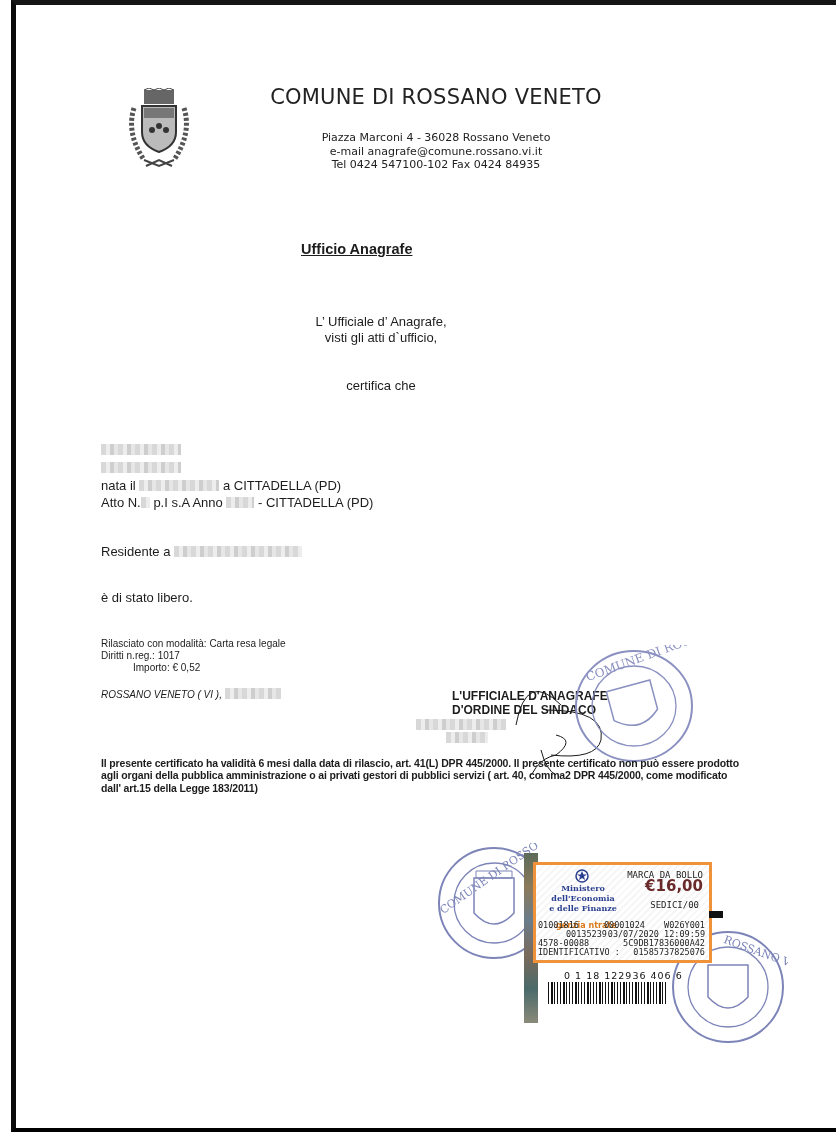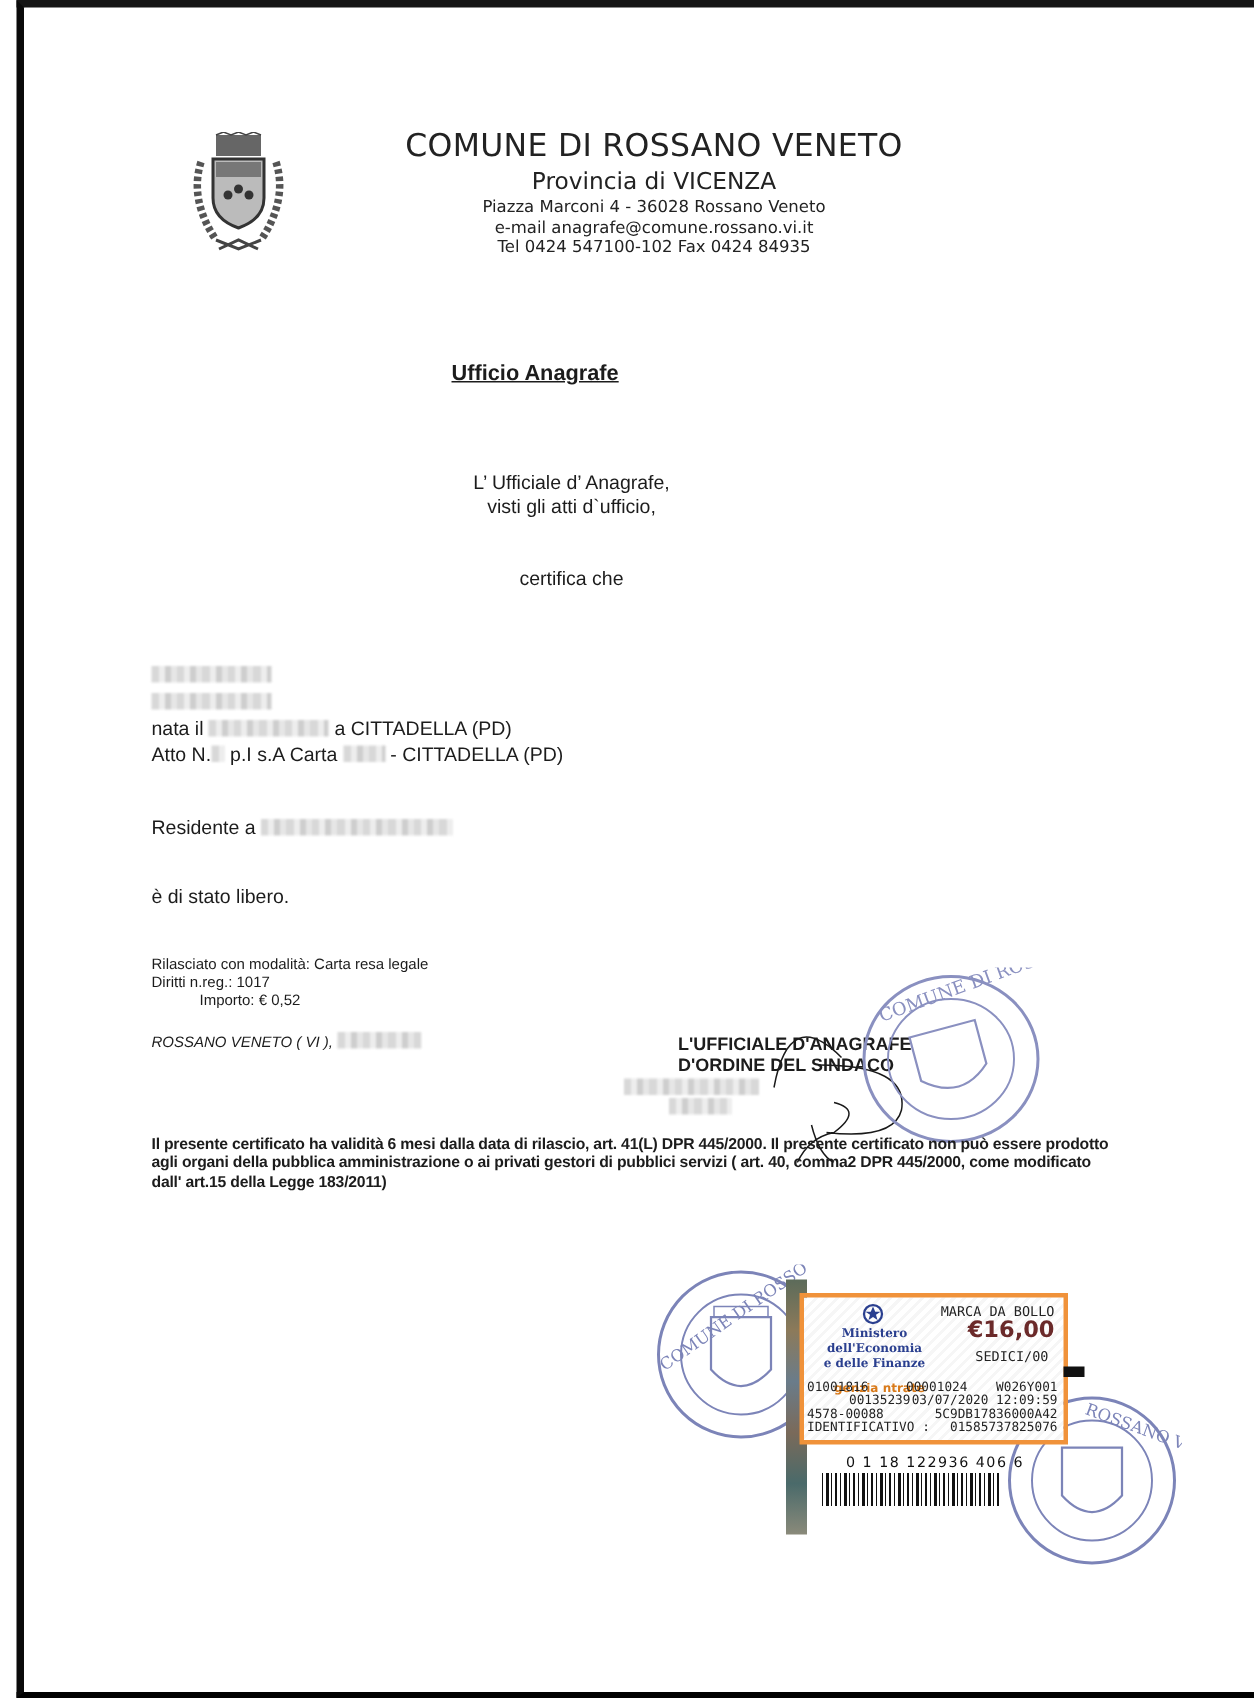--- a/index.html
+++ b/index.html
@@ -71,41 +71,40 @@
     <path d="M18 18 h34 v26 q0 14 -17 20 q-17 -6 -17 -20 z" fill="#bbb" stroke="#333" stroke-width="2"></path>
     <rect x="20" y="20" width="30" height="10" fill="#777"></rect>
     <circle cx="35" cy="38" r="3" fill="#333"></circle>
       <circle cx="28" cy="42" r="3" fill="#333"></circle>
       <circle cx="42" cy="42" r="3" fill="#333"></circle>
     <path d="M10 20 q-8 25 10 52 M60 20 q8 25 -10 52" stroke="#555" stroke-width="5" fill="none" stroke-dasharray="3 2"></path>
     <path d="M20 72 l15 6 l15 -6 M22 78 l13 -6 l13 6" stroke="#444" stroke-width="2" fill="none"></path>
   </svg>
 
   <div class="abs hdr hdr-title">COMUNE DI ROSSANO VENETO</div>
-  <div class="abs hdr hdr-prov">Provincia di VICENZA</div>
   <div class="abs hdr hdr-line hdr-addr">Piazza Marconi 4 - 36028 Rossano Veneto</div>
   <div class="abs hdr hdr-line hdr-mail">e-mail anagrafe@comune.rossano.vi.it</div>
   <div class="abs hdr hdr-line hdr-tel">Tel 0424 547100-102 Fax 0424 84935</div>
 
   <div class="abs office">Ufficio Anagrafe</div>
 
   <div class="abs center-txt intro1">L’ Ufficiale d’ Anagrafe,</div>
   <div class="abs center-txt intro2">visti gli atti d`ufficio,</div>
   <div class="abs center-txt certifica">certifica che</div>
 
   <div class="abs body-txt" style="top:437px;"><span class="blur" style="width:80px"></span></div>
   <div class="abs body-txt" style="top:455px;"><span class="blur" style="width:80px"></span></div>
   <div class="abs body-txt" style="top:473px;">
     <span>nata il</span>
     <span class="blur" style="width:80px"></span>
     <span>a CITTADELLA (PD)</span>
   </div>
   <div class="abs body-txt" style="top:490px;">
     <span>Atto N.</span><span class="blur" style="width:9px"></span>
-    <span>p.I s.A Carta</span>
+    <span>p.I s.A Anno</span>
     <span class="blur" style="width:28px"></span>
     <span>- CITTADELLA (PD)</span>
   </div>
   <div class="abs body-txt" style="top:539px;">
     <span>Residente a</span>
     <span class="blur" style="width:128px"></span>
   </div>
   <div class="abs body-txt" style="top:585px;">è di stato libero.</div>
 
   <div class="abs small-txt" style="top:633px;">Rilasciato con modalità: Carta resa legale</div>

